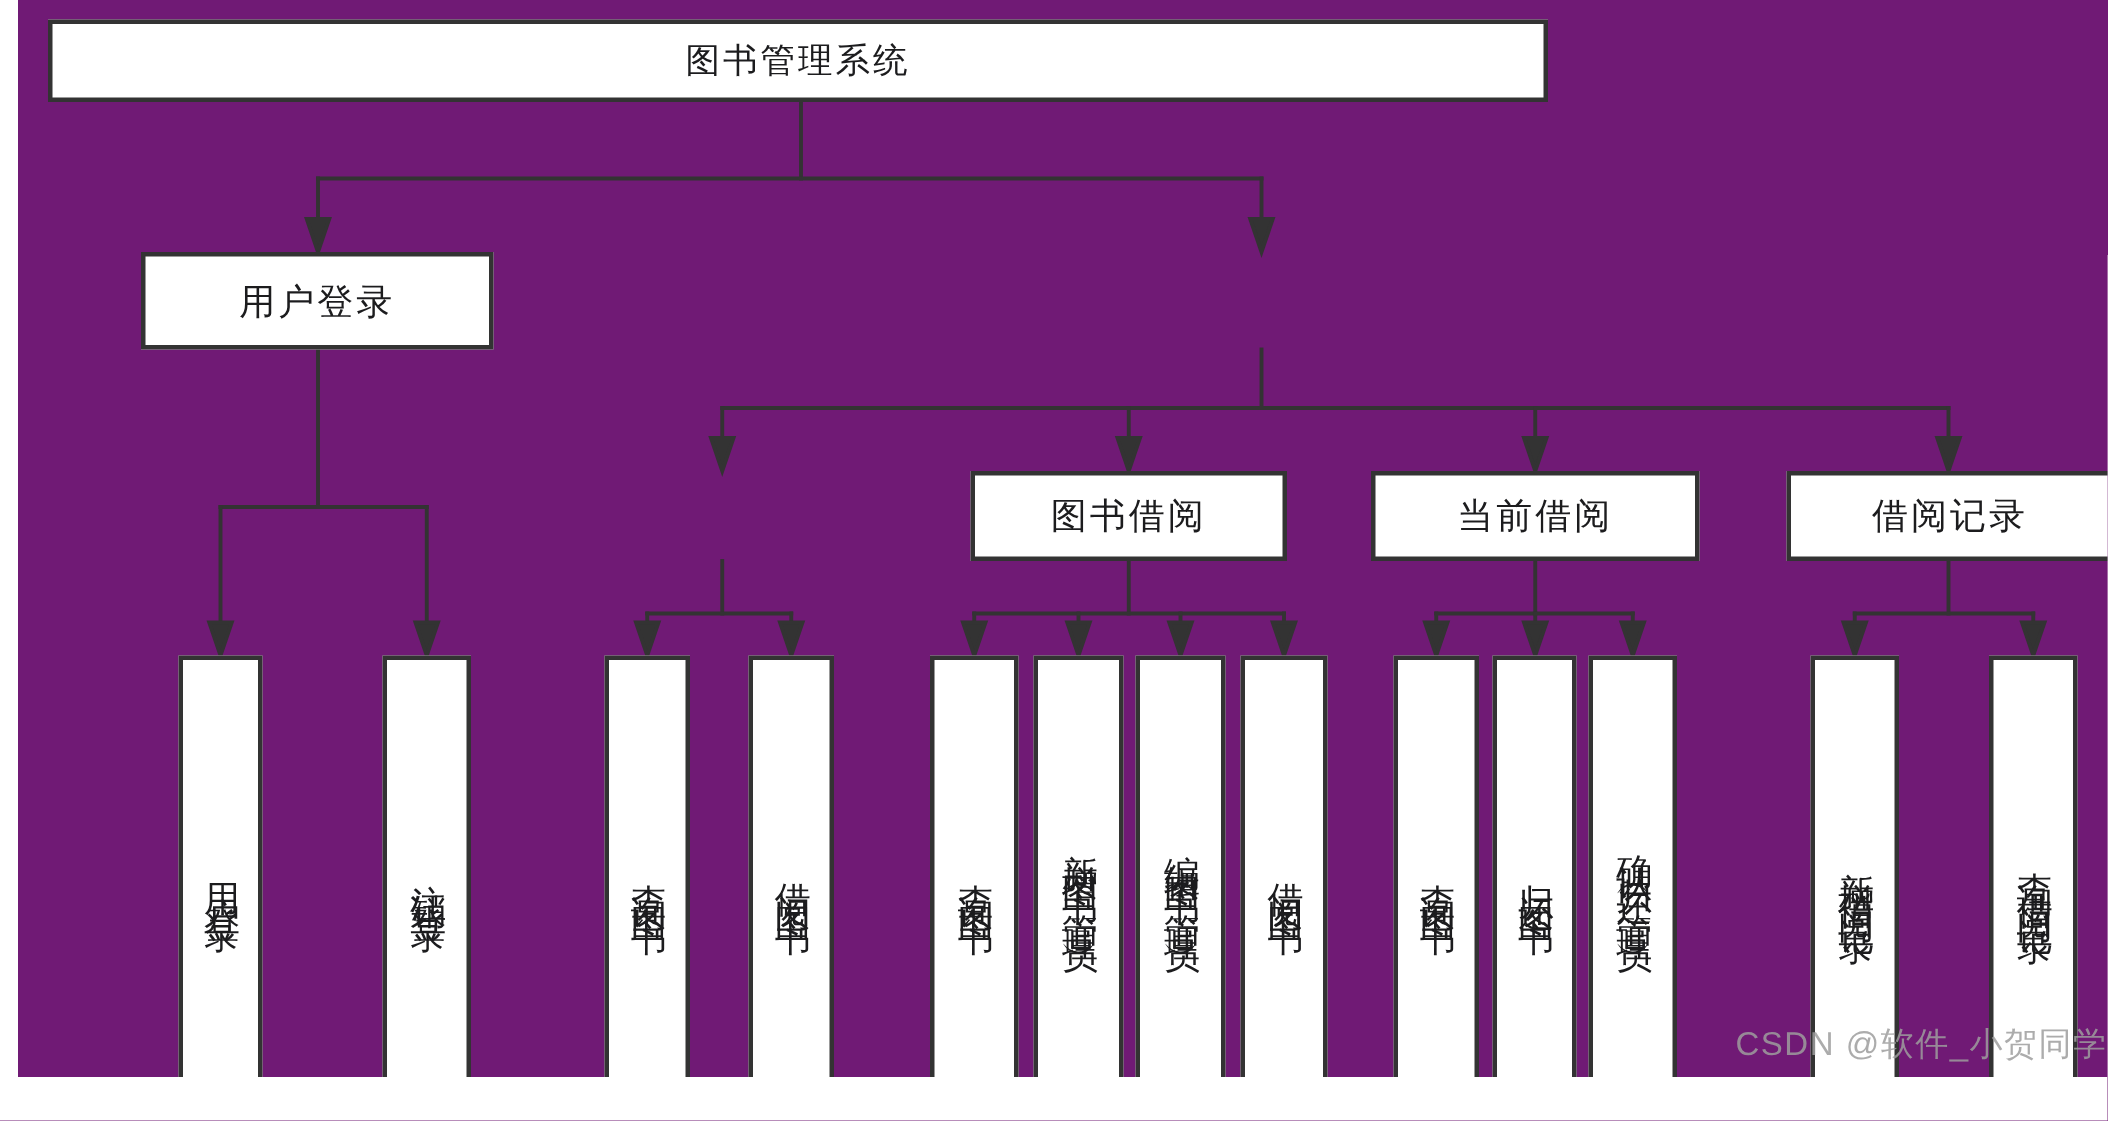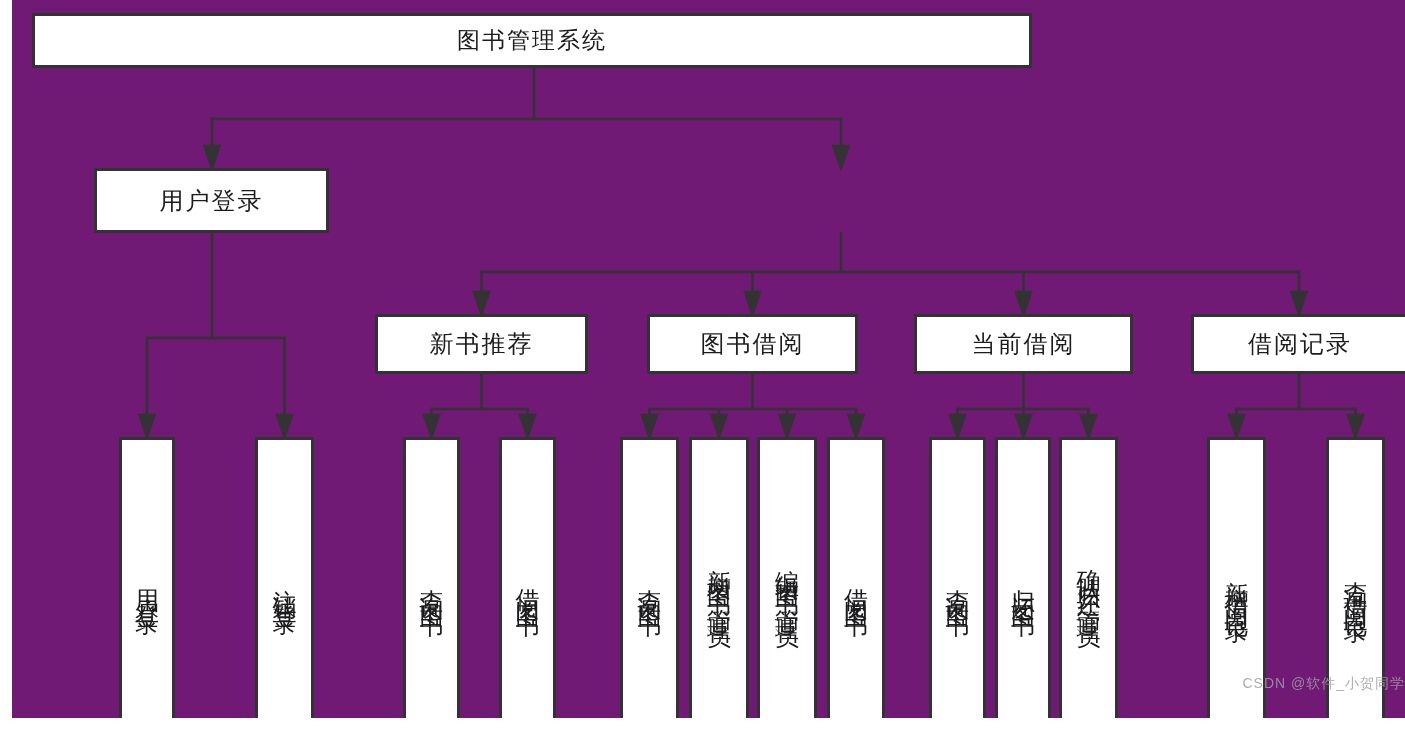--- a/index.html
+++ b/index.html
@@ -45,22 +45,22 @@
   .v-node {
     writing-mode: vertical-rl;
     text-orientation: mixed;
     font-size: 24px;
     letter-spacing: 8px;
     line-height: 1;
   }
   .watermark {
     position: absolute;
     right: 12px;
-    bottom: 25px;
-    font-size: 14px;
+    bottom: 7px;
+    font-size: 22px;
     letter-spacing: 1px;
     color: rgba(158, 158, 158, 0.85);
     white-space: nowrap;
     z-index: 5;
   }
 </style>
 </head>
 <body>
 
 <div class="stage">
@@ -142,23 +142,20 @@
   </svg>
 
   <div class="node h-node root-node" style="left:20px; top:13px; width:1000px; height:55px;">
     <span>图书管理系统</span>
   </div>
 
   <div class="node h-node" style="left:82px; top:168px; width:235px; height:65px;">
     <span>用户登录</span>
   </div>
 
-  <div class="node h-node" style="left:363px; top:314px; width:213px; height:60px;">
-    <span>新书推荐</span>
-  </div>
   <div class="node h-node" style="left:902px; top:314px; width:219px; height:60px;">
     <span>当前借阅</span>
   </div>
   <div class="node h-node" style="left:635px; top:314px; width:211px; height:60px;">
     <span>图书借阅</span>
   </div>
   <div class="node h-node" style="left:1179px; top:314px; width:218px; height:60px;">
     <span>借阅记录</span>
   </div>
 

